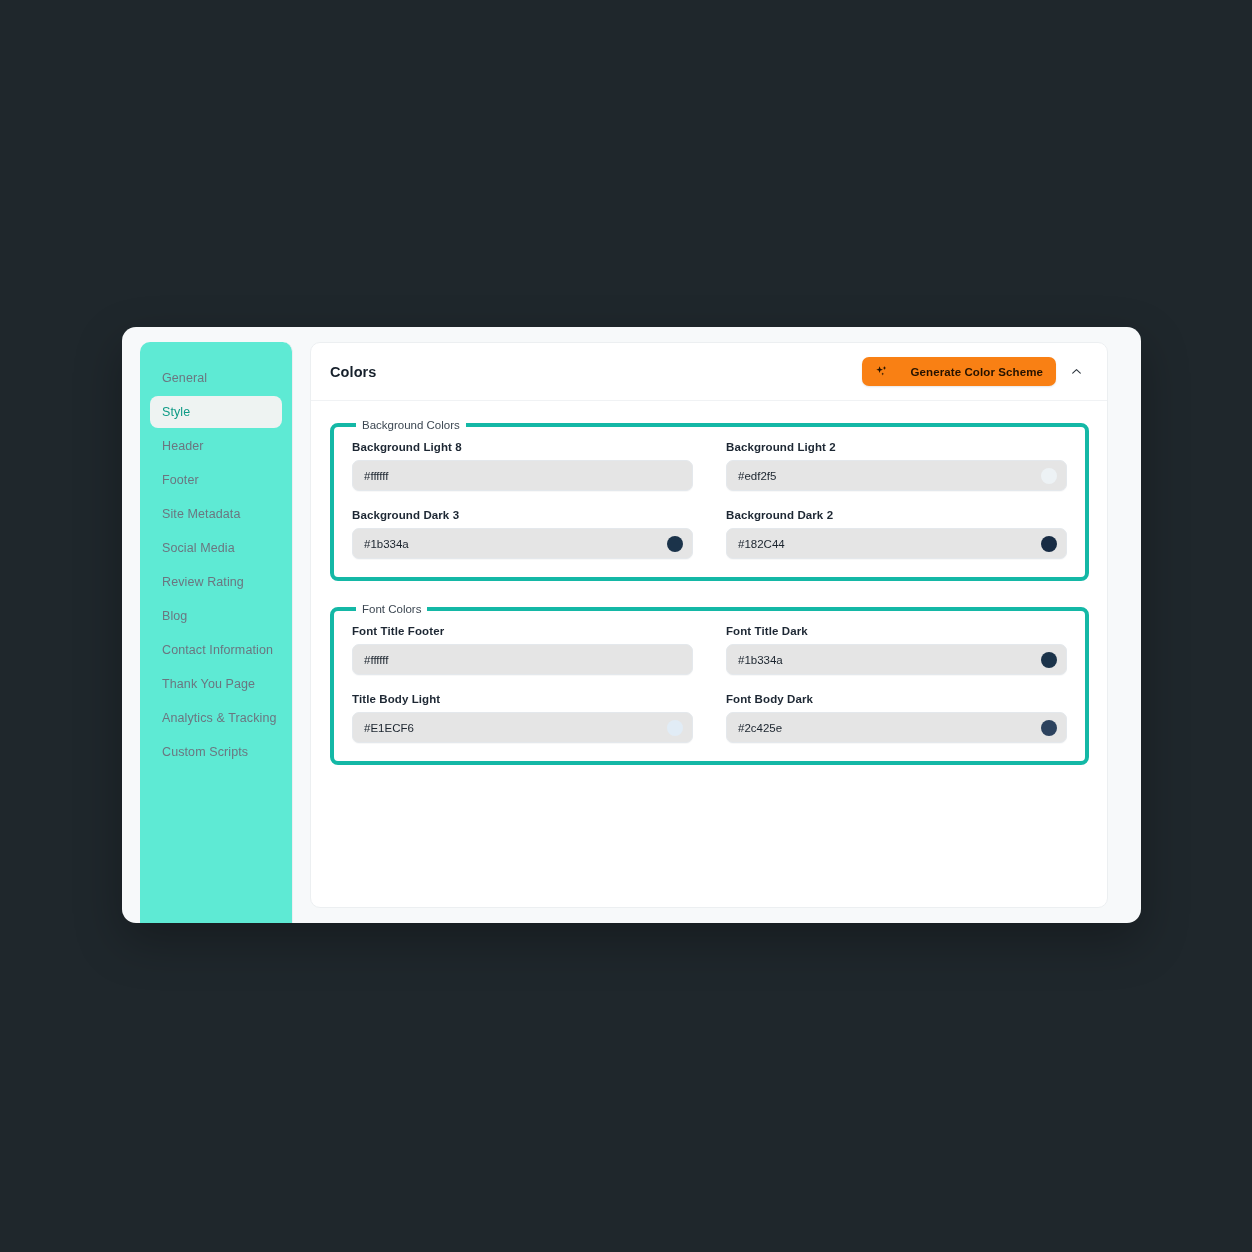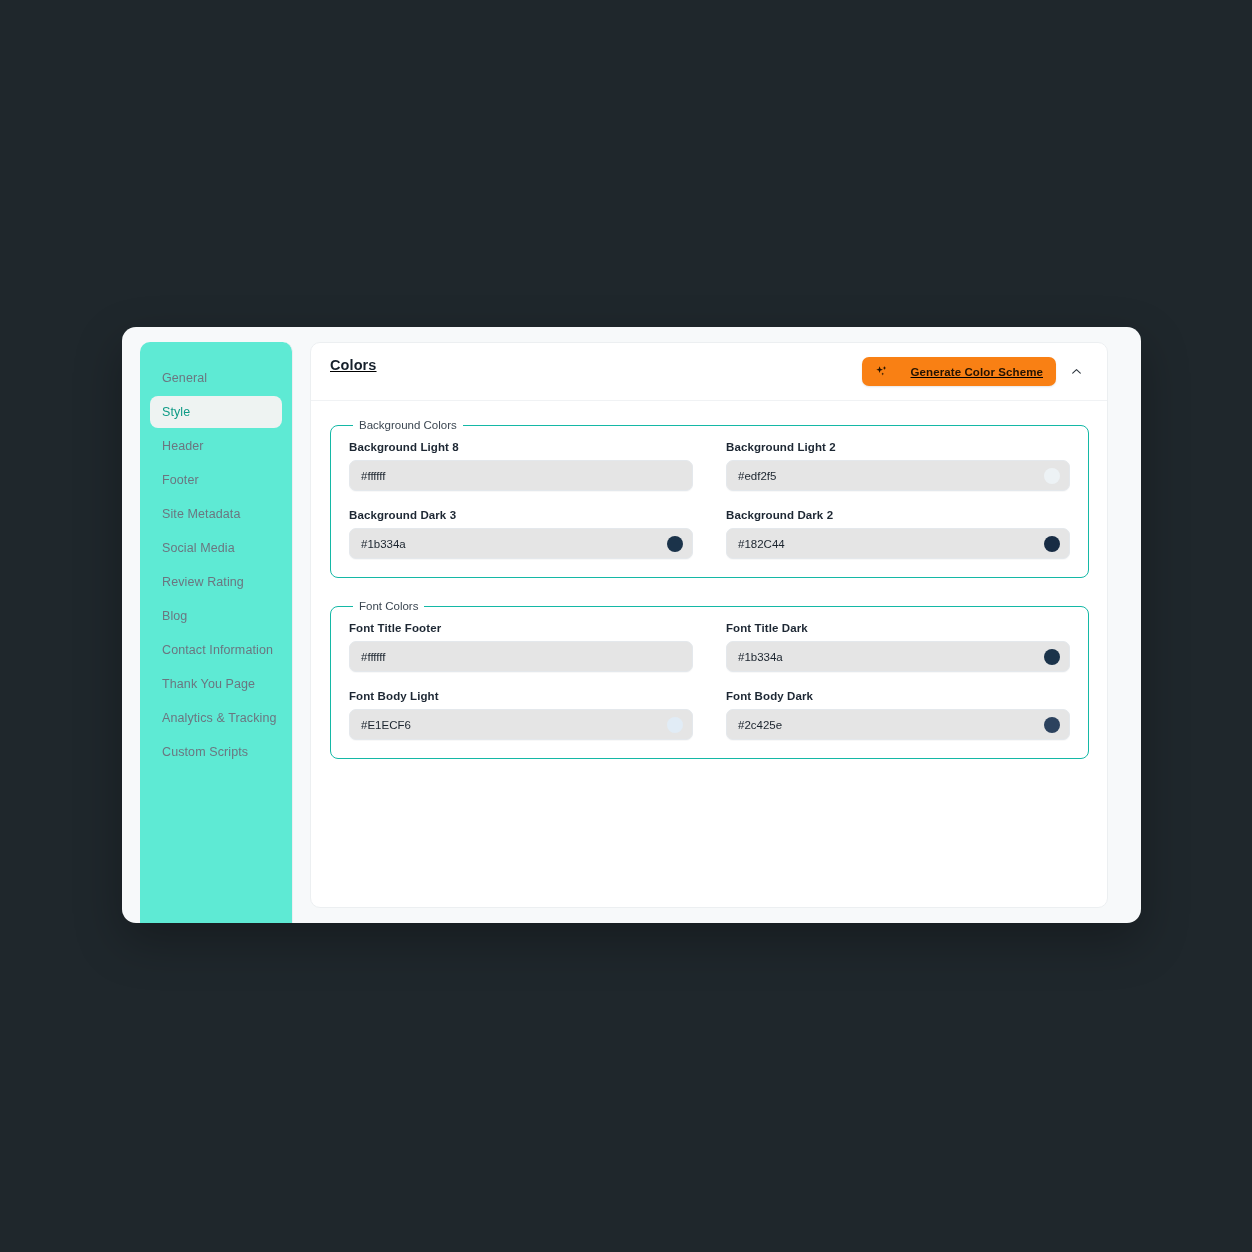--- a/index.html
+++ b/index.html
@@ -80,26 +80,25 @@
     border-radius: 10px;
     height: calc(100% - 15px);
     overflow: hidden;
     display: flex;
     flex-direction: column;
   }
 
   
   .panel-header {
     display: flex;
-    align-items: flex-start;
+    align-items: center;
     justify-content: space-between;
     padding: 14px 18px 14px 19px;
     border-bottom: 1px solid #f0f2f4;
     flex: 0 0 auto;
-    text-decoration: underline;
   }
 
   .panel-title {
     font-size: 14.5px;
     font-weight: bold;
     color: #16202b;
     letter-spacing: 0.1px;
   }
 
   .header-actions {
@@ -141,21 +140,21 @@
 
   
   .panel-body {
     flex: 1 1 auto;
     padding: 18px 18px 0 19px;
     overflow: hidden;
   }
 
   
   .group {
-    border: 1px solid #14b8a6;
+    border: 4px solid #14b8a6;
     border-radius: 8px;
     padding: 0 18px 18px 18px;
     margin-bottom: 22px;
   }
 
   .group-legend {
     font-size: 11.5px;
     color: #3c4752;
     padding: 0 6px;
     margin-left: 4px;
@@ -288,21 +287,21 @@
             <div class="field-grid">
               <div class="field">
                 <label class="field-label">Font Title Footer</label>
                 <div class="color-input-wrap"><input type="text" class="color-input" value="#ffffff" style=""></div>
               </div>
               <div class="field">
                 <label class="field-label">Font Title Dark</label>
                 <div class="color-input-wrap"><input type="text" class="color-input" value="#1b334a" style=""><span class="swatch" style="background: rgb(27, 51, 74);"></span></div>
               </div>
               <div class="field">
-                <label class="field-label">Font Body Light</label>
+                <label class="field-label">Title Body Light</label>
                 <div class="color-input-wrap"><input type="text" class="color-input" value="#E1ECF6" style=""><span class="swatch" style="background: rgb(225, 236, 246);"></span></div>
               </div>
               <div class="field">
                 <label class="field-label">Font Body Dark</label>
                 <div class="color-input-wrap"><input type="text" class="color-input" value="#2c425e" style=""><span class="swatch" style="background: rgb(44, 66, 94);"></span></div>
               </div>
             </div>
           </fieldset>
         </div>
 

